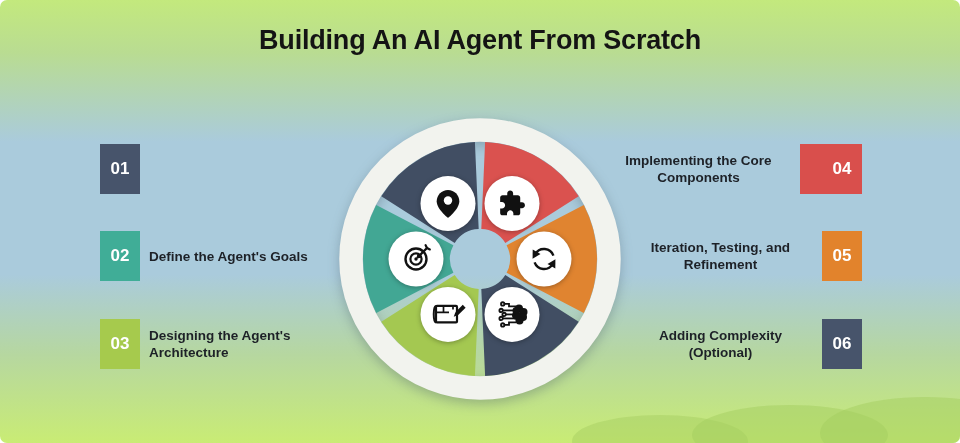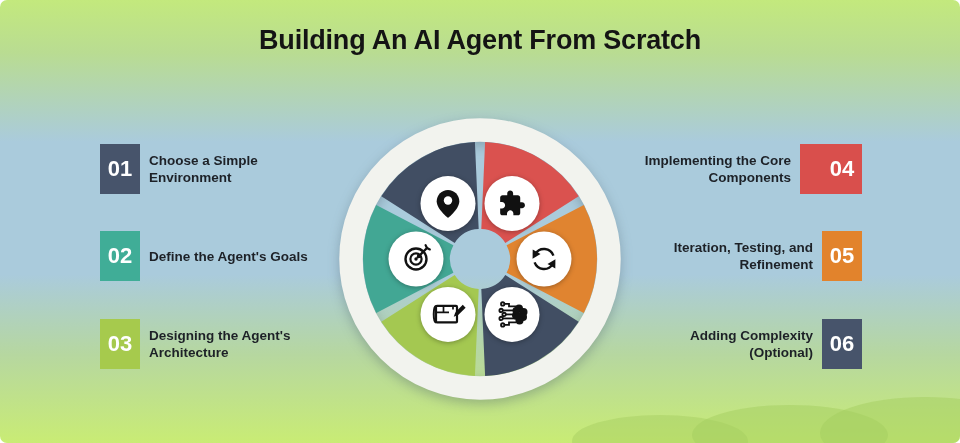--- a/index.html
+++ b/index.html
@@ -5,24 +5,24 @@
   html,body{margin:0;padding:0;}
   body{width:960px;height:443px;overflow:hidden;font-family:"Liberation Sans","DejaVu Sans",sans-serif;}
   #canvas{position:relative;width:960px;height:443px;overflow:hidden;
     background:linear-gradient(180deg,#c3e97d 0%,#b9dc92 12%,#aacbdc 32%,#aacbdc 62%,#b6d7a0 80%,#c9ec74 100%);}
   .page-title{position:absolute;top:24px;left:0;width:100%;text-align:center;
     font-size:27px;line-height:32px;font-weight:700;color:#141414;letter-spacing:-0.2px;}
   .step-row{position:absolute;display:flex;align-items:center;height:50px;}
   .step-row.left{left:100px;}
   .step-row.right{right:98px;}
   .badge{width:40px;height:50px;flex:0 0 40px;display:flex;align-items:center;justify-content:center;
-    color:#ffffff;font-size:22px;font-weight:700;}
+    color:#ffffff;font-size:17px;font-weight:700;}
   .step-label{font-size:13.5px;line-height:17px;font-weight:700;color:#1d2127;margin:0 9px;}
   .step-row.left .step-label{width:170px;text-align:left;}
-  .step-row.right .step-label{width:185px;text-align:right;order:-1;}
+  .step-row.right .step-label{width:185px;text-align:center;order:-1;}
   #wheel{position:absolute;left:330px;top:109px;overflow:visible;}
   .ring{stroke:var(--ring-color,#f2f3ee);filter:drop-shadow(0 4px 6px rgba(70,90,100,0.35));}
   .node-bg{fill:var(--node-color,#ffffff);filter:drop-shadow(0 1px 2.5px rgba(0,0,0,0.3));}
   .glyph{color:var(--icon-color,#111111);}
   #blobs{position:absolute;right:0;bottom:0;}
 </style>
 </head>
 <body>
 
 <div id="canvas" style="background: linear-gradient(rgb(195, 233, 125) 0%, rgb(185, 220, 146) 12%, rgb(170, 203, 220) 32%, rgb(170, 203, 220) 62%, rgb(182, 215, 160) 80%, rgb(201, 236, 116) 100%); border-radius: 7px;">
@@ -32,21 +32,20 @@
     <ellipse cx="250" cy="52" rx="98" ry="30" opacity="0.5" style="fill: rgb(164, 205, 95);"></ellipse>
     <ellipse cx="385" cy="50" rx="105" ry="36" opacity="0.5" style="fill: rgb(164, 205, 95);"></ellipse>
   </svg>
 
   <div class="page-title">
     <div>Building An AI Agent From Scratch</div>
   </div>
 
   <div class="step-row left" style="top:144px">
     <div class="badge" style="background-color: rgb(71, 84, 107);">01</div>
-    <div class="step-label">Choose a Simple Environment</div>
   </div>
   <div class="step-row left" style="top:231px">
     <div class="badge" style="background-color: rgb(64, 173, 151); text-align: center;">02</div>
     <div class="step-label">Define the Agent's Goals</div>
   </div>
   <div class="step-row left" style="top:319px">
     <div class="badge" style="background-color: rgb(166, 202, 77);">03</div>
     <div class="step-label">Designing the Agent's Architecture</div>
   </div>
 

